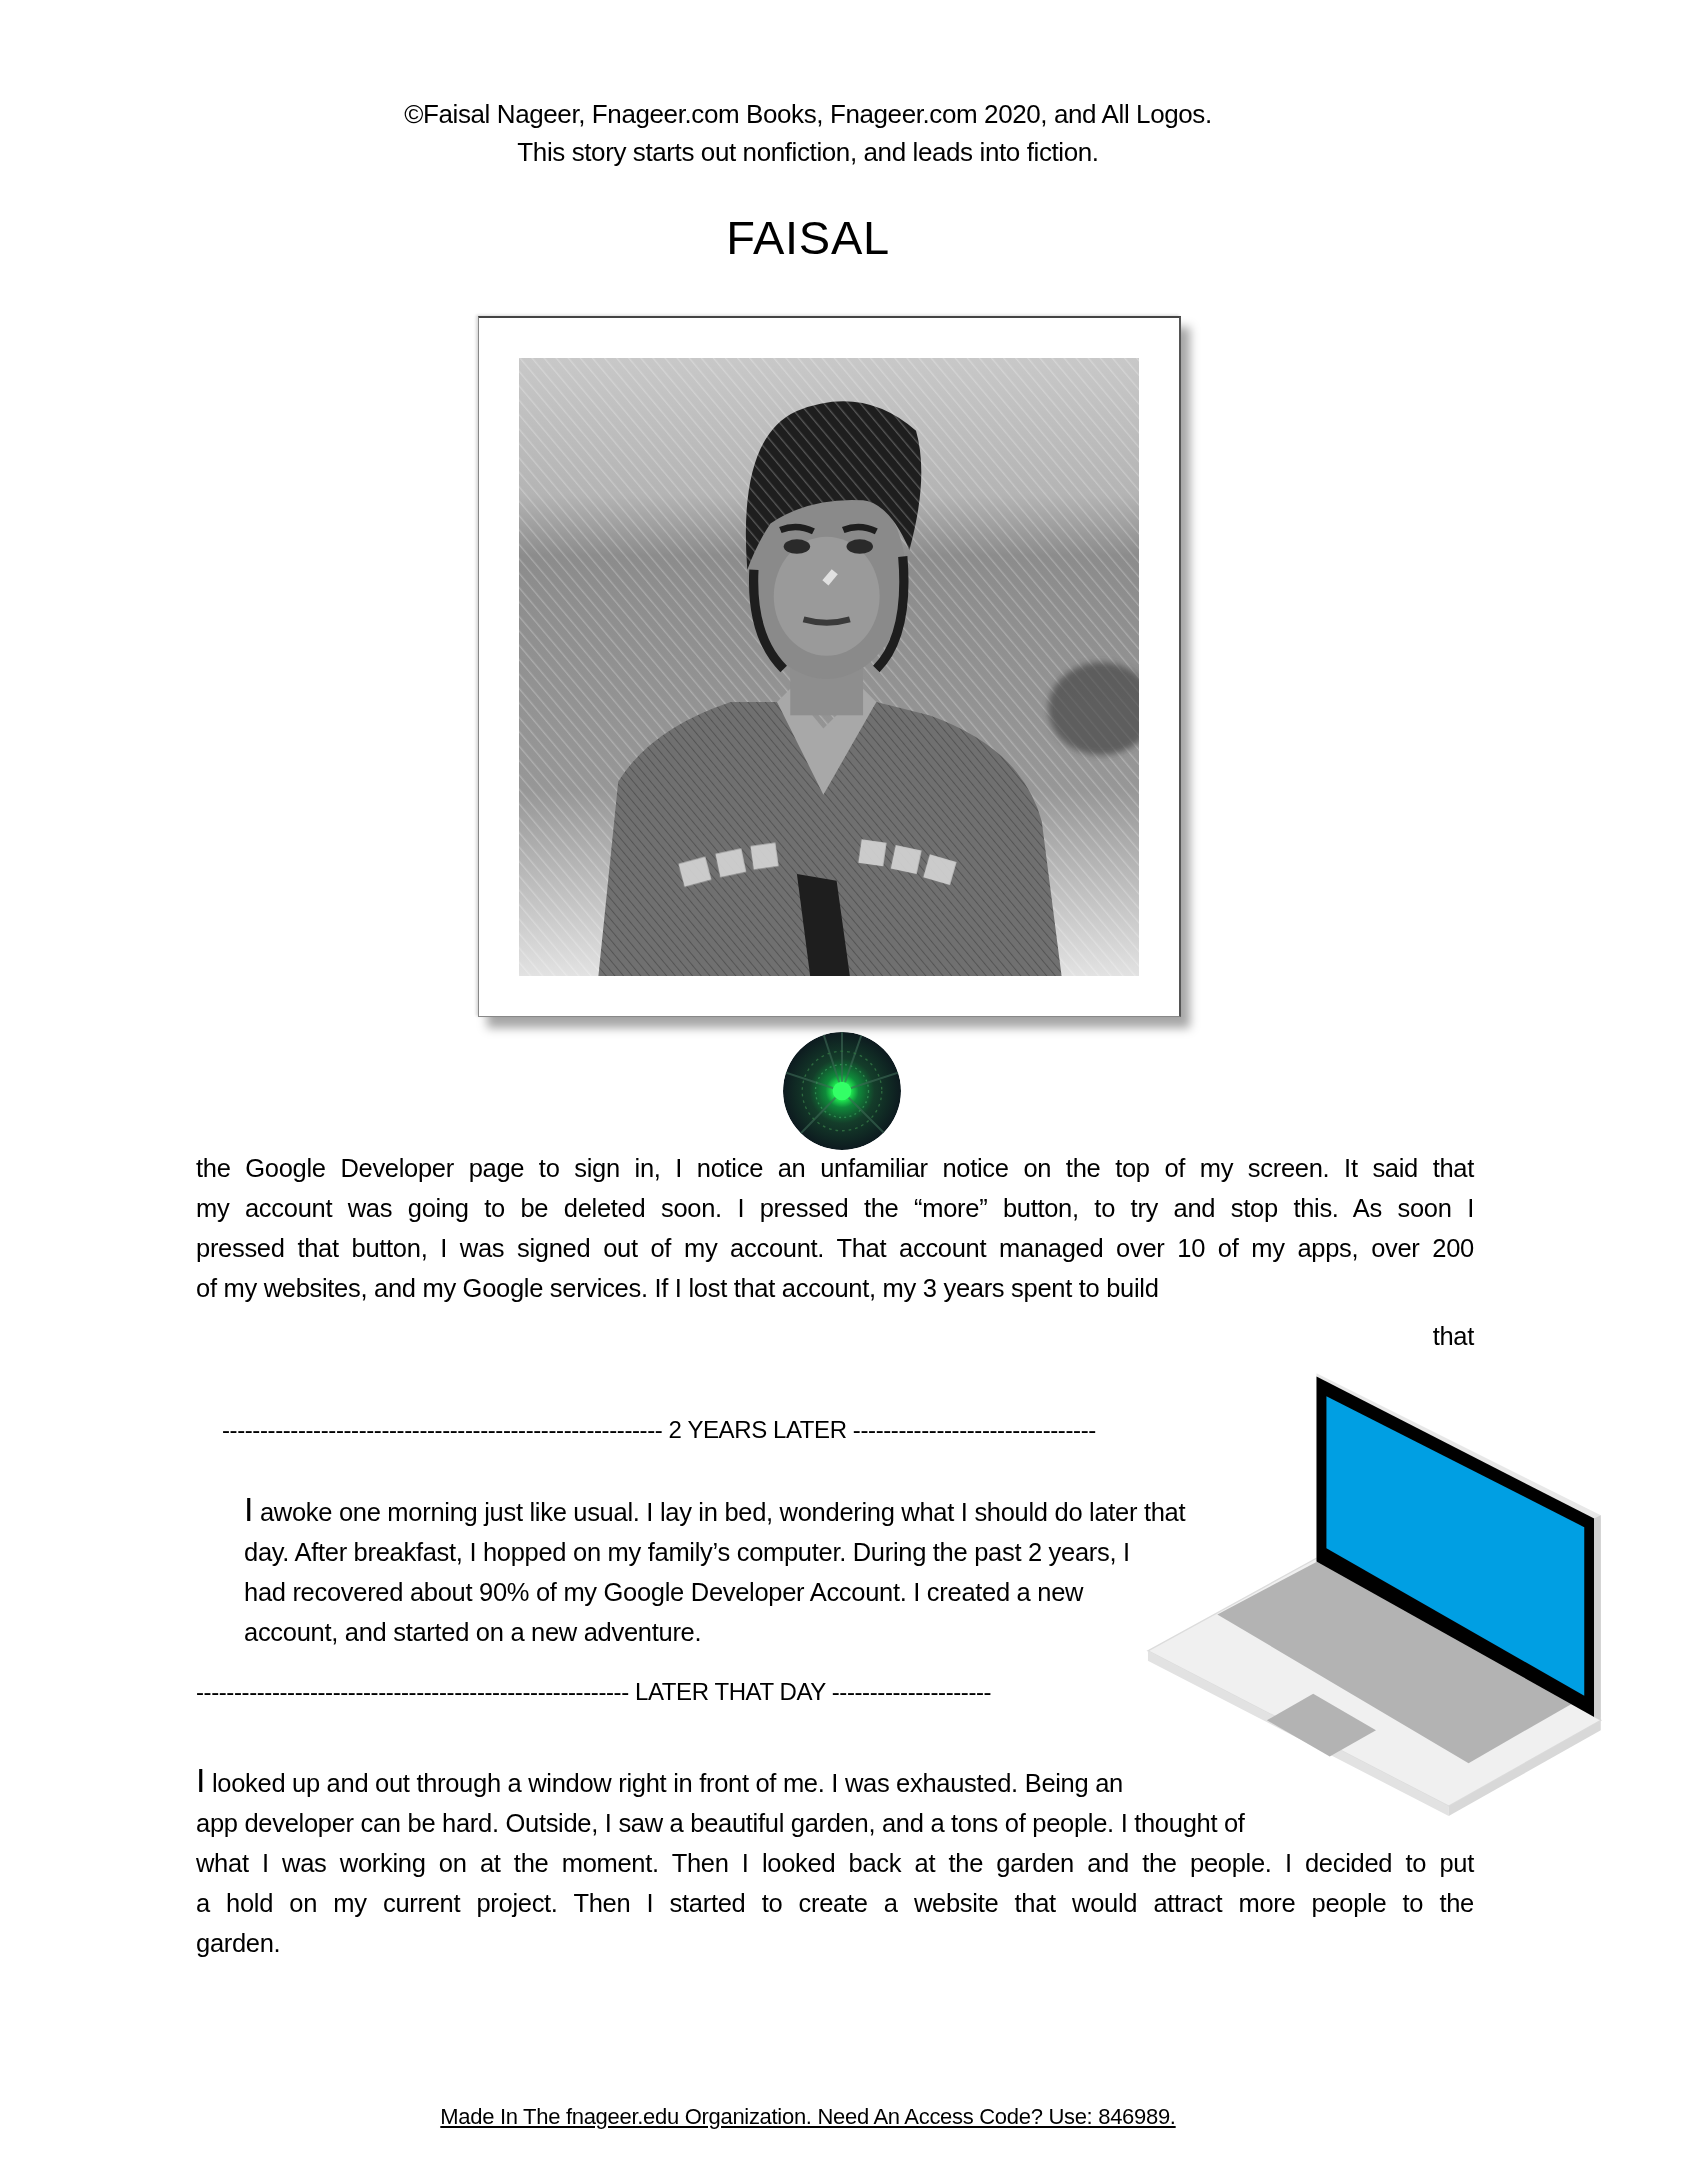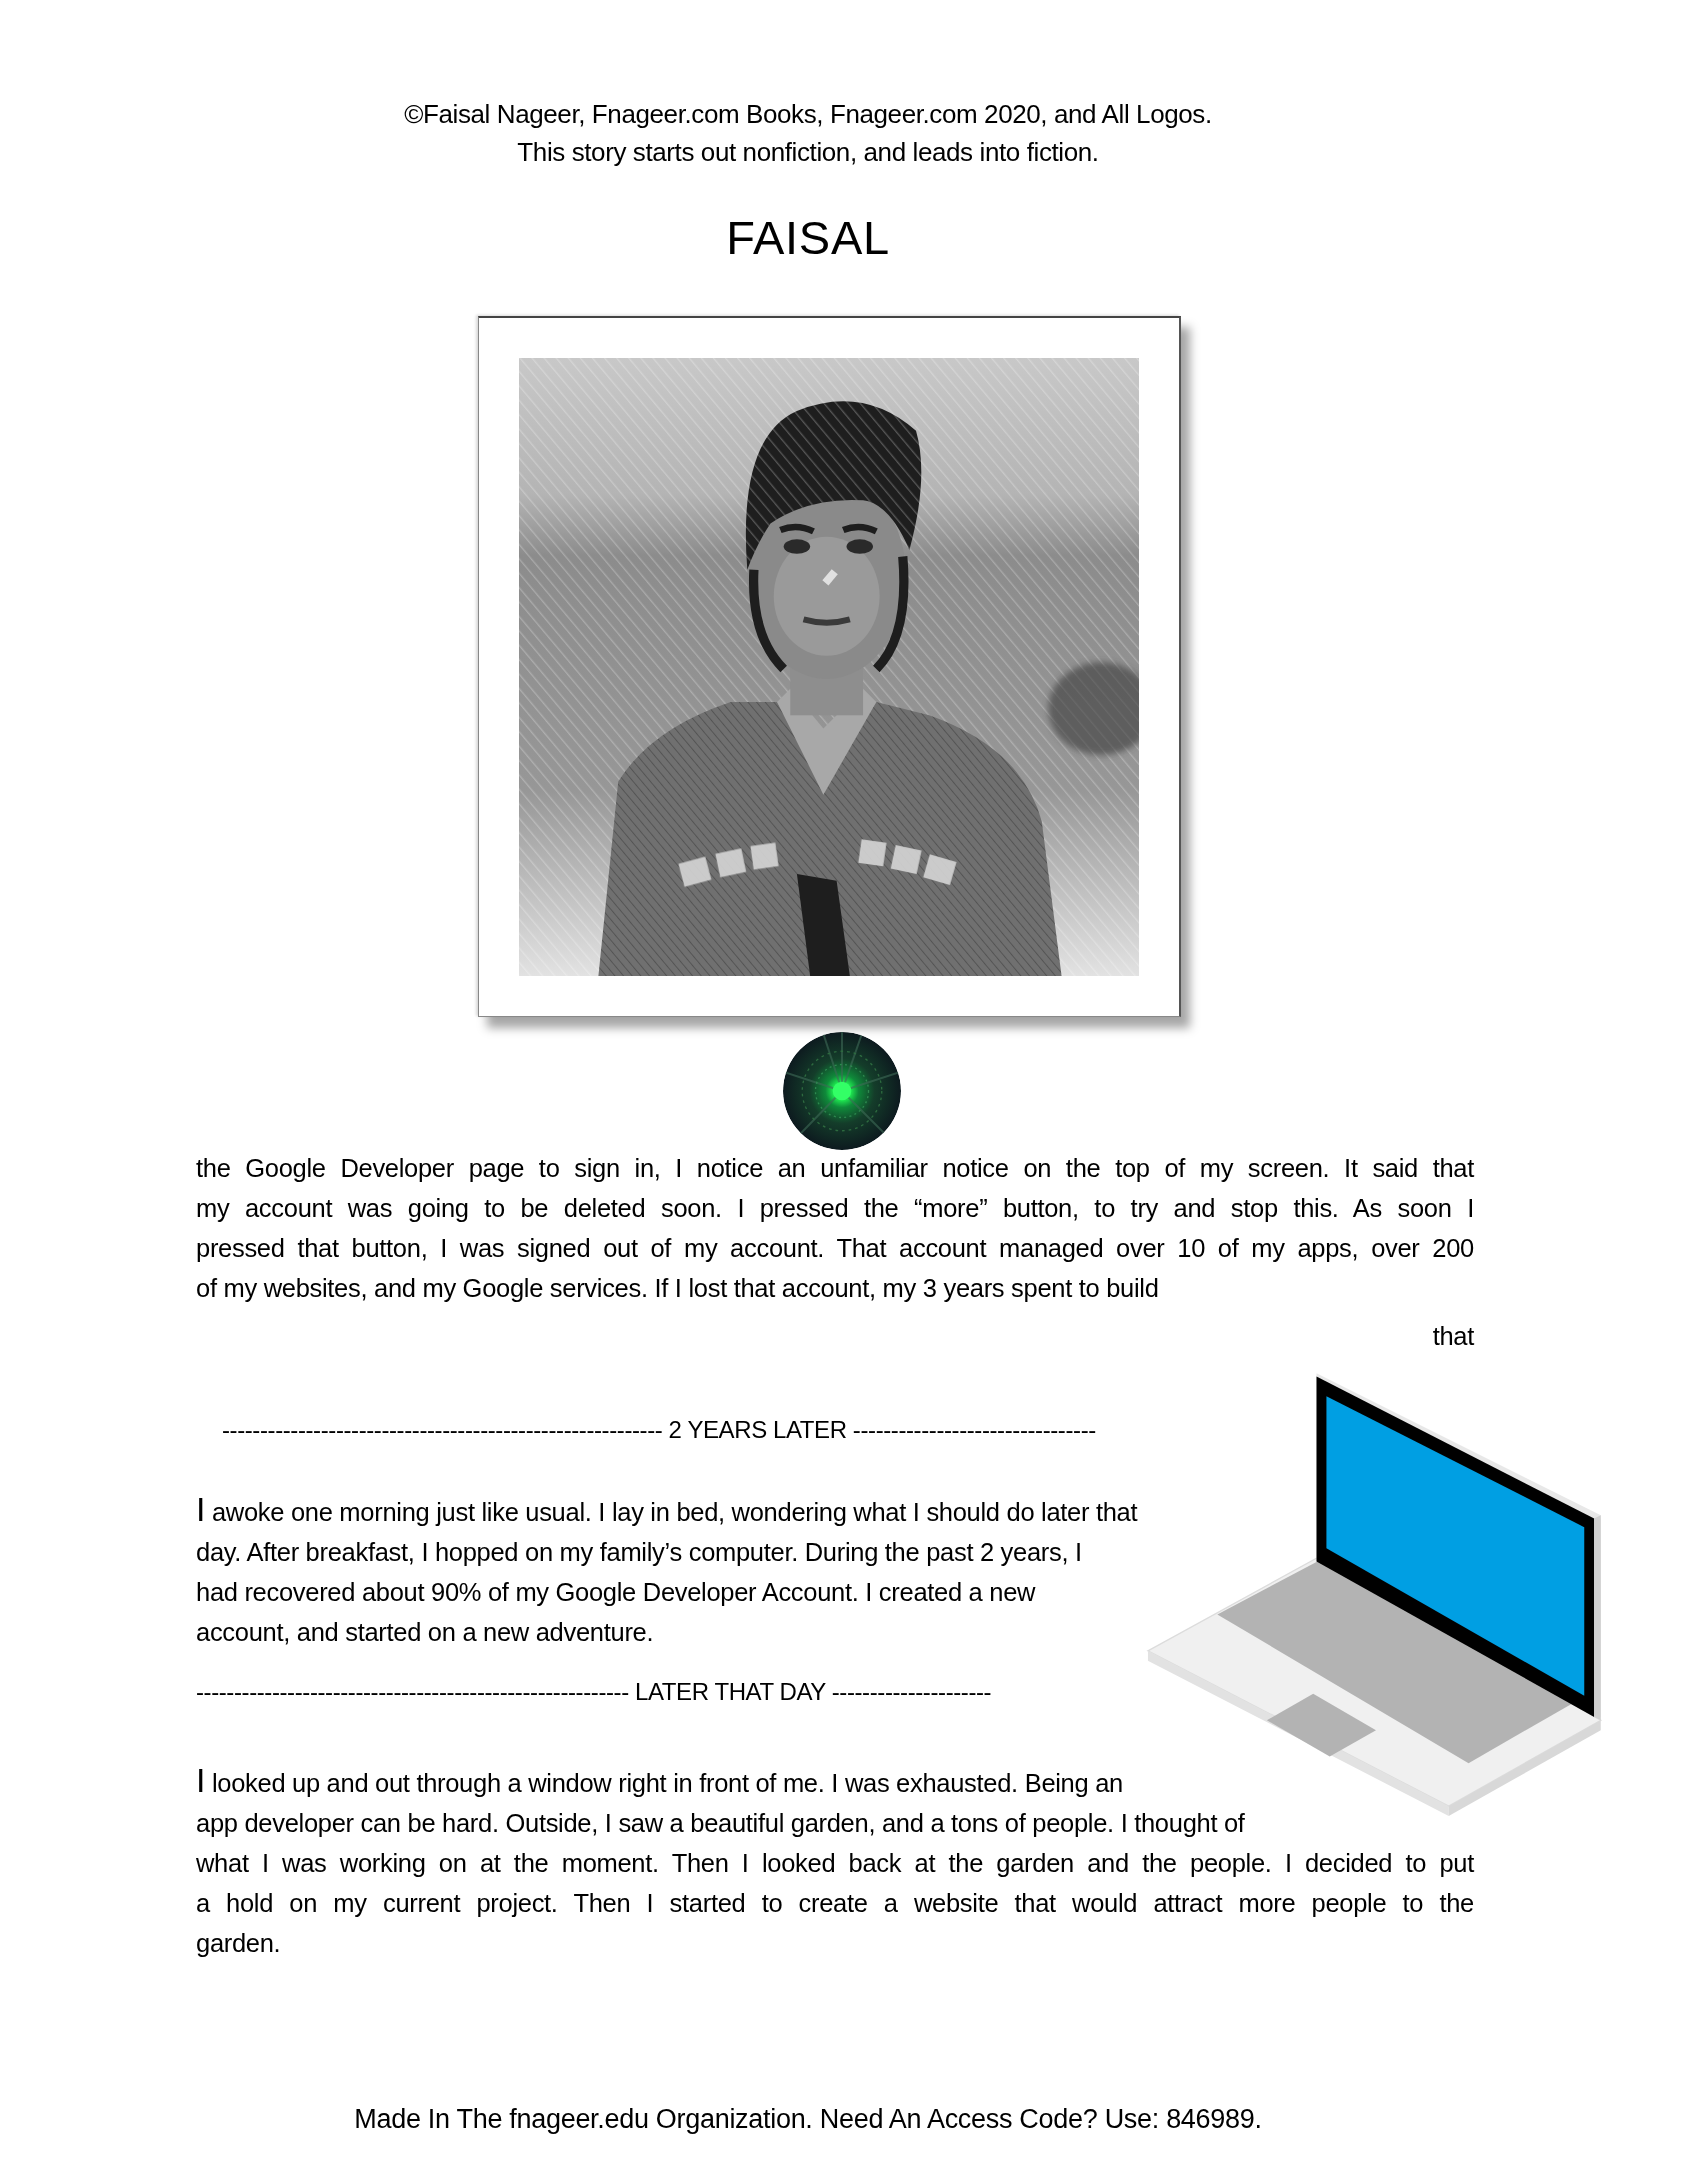--- a/index.html
+++ b/index.html
@@ -21,27 +21,27 @@
   .photo { left: 519px; top: 358px; width: 620px; height: 618px; overflow: hidden; }
 
   .logo { left: 783px; top: 1032px; width: 118px; height: 118px; border-radius: 50%; overflow: hidden; }
 
   .para { position: absolute; left: 196px; width: 1278px; font-size: 25.5px; line-height: 40px;
           text-align: justify; letter-spacing: -0.3px; }
   .para .initial { font-size: 34px; line-height: 1; }
   .line { display: block; white-space: nowrap; }
   .line.justify { text-align: justify; text-align-last: justify; }
   .p1 { top: 1148px; }
-  .p2 { top: 1492px; }
+  .p2 { top: 1492px; margin-left: 48px; }
   .p3 { top: 1747px; margin-top: 16px; }
   .divider { position: absolute; white-space: nowrap; font-size: 24px; letter-spacing: -0.4px; }
   .d1 { left: 222px; top: 1416px; }
   .d2 { left: 196px; top: 1678px; }
   .laptop { left: 1138px; top: 1350px; width: 476px; height: 476px; }
-  .footer { top: 2104px; font-size: 27px; letter-spacing: -0.3px; }
+  .footer { top: 2104px; font-size: 22px; letter-spacing: -0.3px; text-decoration: underline; }
 </style>
 </head>
 <body>
 
 <div class="center-line hdr hdr1">©Faisal Nageer, Fnageer.com Books, Fnageer.com 2020, and All Logos.</div>
 <div class="center-line hdr hdr2">This story starts out nonfiction, and leads into fiction.</div>
 <div class="center-line title">FAISAL</div>
 
 <div class="abs frame"></div>
 <div class="abs photo">

